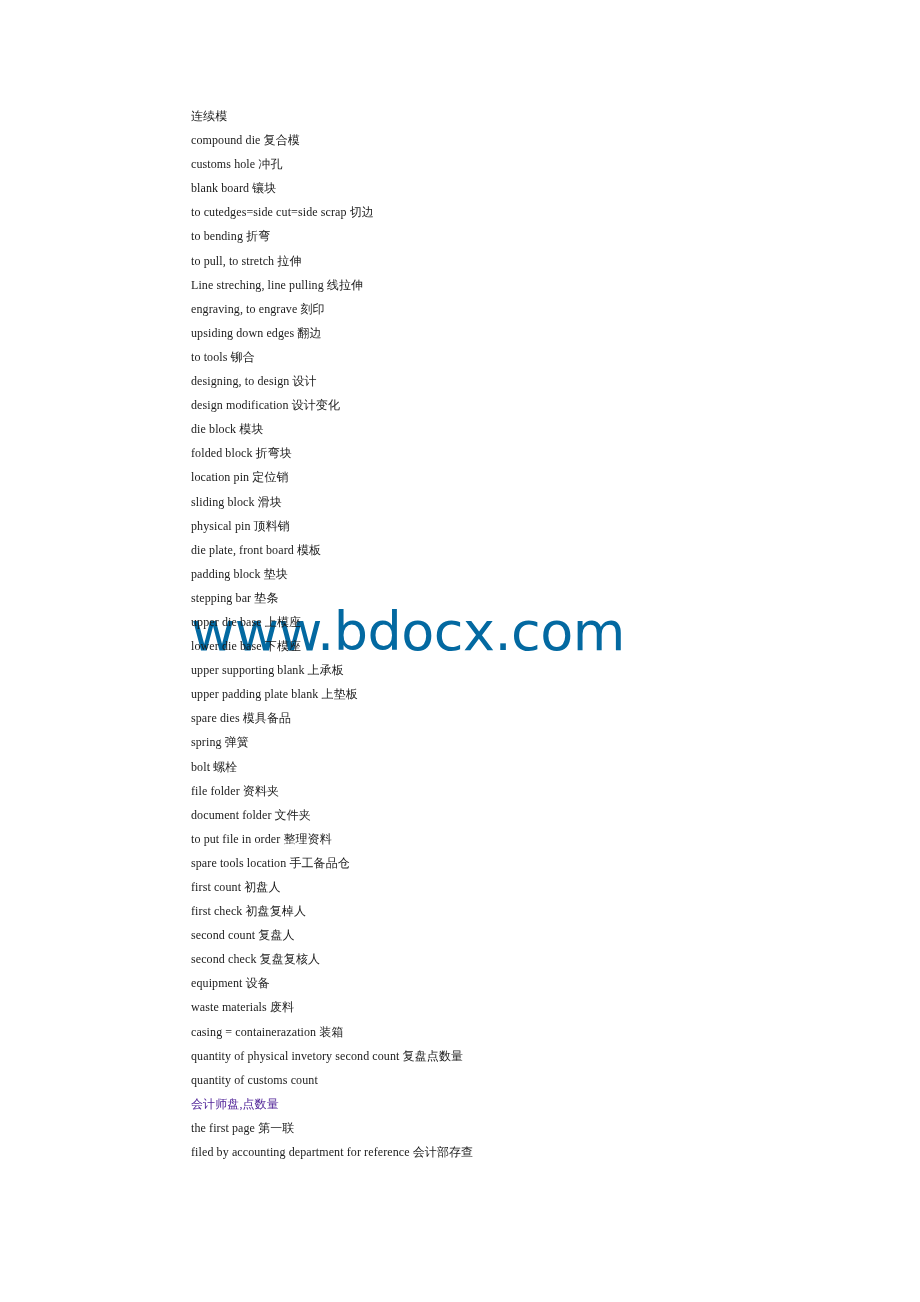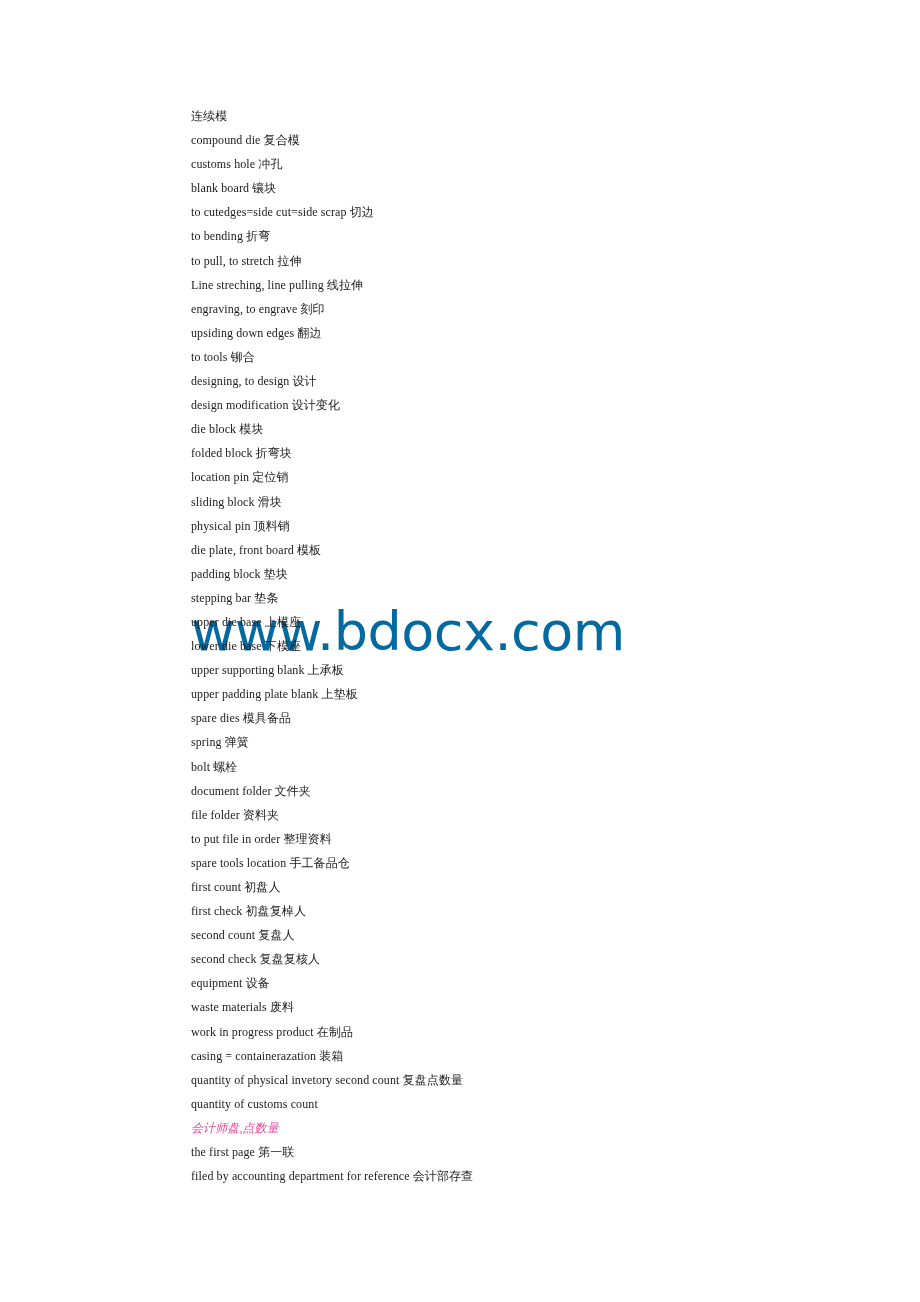--- a/index.html
+++ b/index.html
@@ -57,22 +57,21 @@
   .line {
     font-size: 12px;
     line-height: 24.1px;
     color: #1b1b1b;
     white-space: pre;
     letter-spacing: 0.1px;
     min-height: 24.1px;
   }
 
   .line.faint {
-    color: #ec4899;
-    font-style: italic;
+    color: #4c1d95;
   }
 </style>
 </head>
 <body>
 
 <div class="page">
 
   <div class="watermark">www.bdocx.com</div>
 
   <div class="doc-body">
@@ -97,31 +96,30 @@
       <div class="line">die plate, front board 模板</div>
       <div class="line">padding block 垫块</div>
       <div class="line">stepping bar 垫条</div>
       <div class="line">upper die base 上模座</div>
       <div class="line">lower die base 下模座</div>
       <div class="line">upper supporting blank 上承板</div>
       <div class="line">upper padding plate blank 上垫板</div>
       <div class="line">spare dies 模具备品</div>
       <div class="line">spring 弹簧</div>
       <div class="line">bolt 螺栓</div>
+      <div class="line">file folder 资料夹</div>
       <div class="line">document folder 文件夹</div>
-      <div class="line">file folder 资料夹</div>
       <div class="line">to put file in order 整理资料</div>
       <div class="line">spare tools location 手工备品仓</div>
       <div class="line">first count 初盘人</div>
       <div class="line">first check 初盘复棹人</div>
       <div class="line">second count 复盘人</div>
       <div class="line">second check 复盘复核人</div>
       <div class="line">equipment 设备</div>
       <div class="line">waste materials 废料</div>
-      <div class="line">work in progress product 在制品</div>
       <div class="line">casing = containerazation 装箱</div>
       <div class="line">quantity of physical invetory second count 复盘点数量</div>
       <div class="line">quantity of customs count</div>
       <div class="line faint">会计师盘,点数量</div>
       <div class="line">the first page 第一联</div>
       <div class="line">filed by accounting department for reference 会计部存查</div>
     </div>
 
 </div>
 

